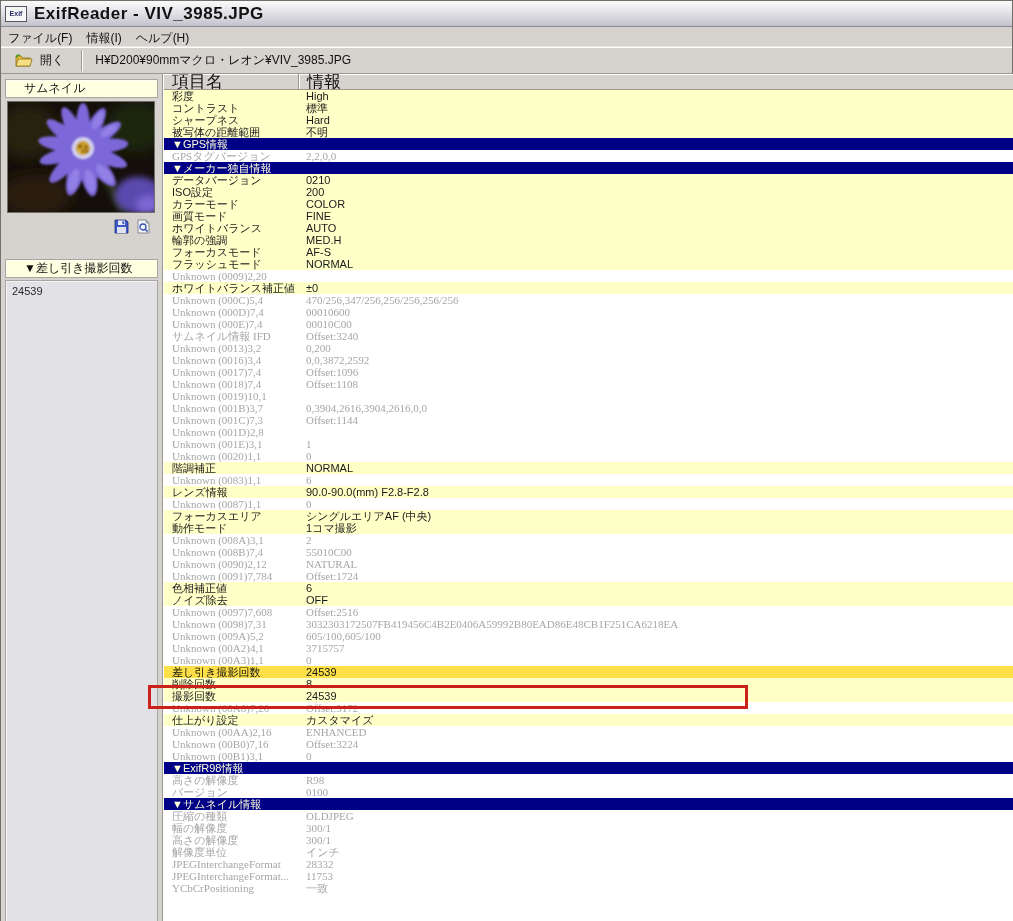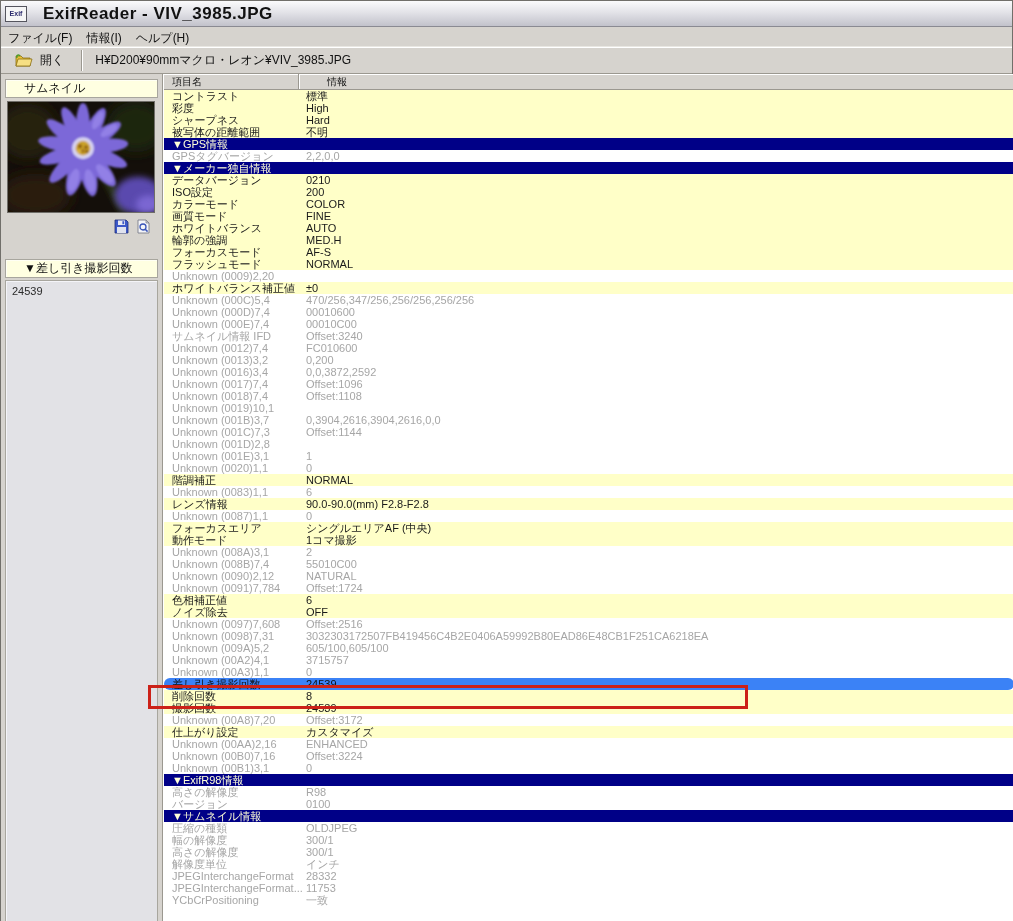--- a/index.html
+++ b/index.html
@@ -3,21 +3,21 @@
 <meta charset="utf-8">
 <style>
   * { margin:0; padding:0; box-sizing:border-box; }
   html,body { width:1013px; height:921px; overflow:hidden; }
   body { font-family:"Liberation Sans","DejaVu Sans",sans-serif; background:#d6d3ce; }
   .window { position:relative; width:1013px; height:921px; background:#d6d3ce; border:1px solid #716f6a; }
 
   
   .titlebar { position:absolute; left:0; top:0; width:100%; height:26px;
     background:linear-gradient(180deg,#fbfbfc 0%,#e3e3e8 45%,#c2c2cb 100%);
-    border-bottom:1px solid #8a8a92; display:flex; align-items:center; padding-left:4px;gap:9px; }
+    border-bottom:1px solid #8a8a92; display:flex; align-items:center; padding-left:4px; }
   .exif-badge { width:22px; height:16px; background:#f6f6f6; border:1px solid #55555e;
     font-size:7px; font-weight:bold; color:#2c2c6e; display:flex; align-items:center; justify-content:center; margin-right:7px; }
   .title-text { font-size:17px; font-weight:600; color:#111; letter-spacing:0.5px; }
 
   
   .menubar { position:absolute; left:0; top:27px; width:100%; height:19px; background:#d6d3ce;
     border-bottom:1px solid #e9e7e2; display:flex; align-items:center; font-size:12px; color:#111;text-align:right; }
   .menu-item { padding:1px 7px; height:17px; line-height:16px; cursor:default; }
 
   
@@ -42,32 +42,32 @@
   .thumb-icons { position:absolute; top:144px; left:112px; display:flex; gap:5px; }
   .mini-icon { width:17px; height:17px; display:flex; align-items:center; justify-content:center; }
   .count-panel { position:absolute; left:4px; top:206px; width:153px; height:707px; background:#e2e2e6;
     border:1px solid #a8a69e; box-shadow:inset 1px 1px 0 #f4f4f8; font-size:11px; color:#2b2b2b;
     padding:4px 0 0 6px; }
 
   
   .table-area { position:absolute; left:162px; top:73px; width:851px; height:848px; background:#fff;
     border-left:1px solid #fff; overflow:hidden; }
   .table-header { position:relative; height:16px; background:#d6d3ce; border-bottom:1px solid #9b9890;
-    box-shadow:inset 0 1px 0 #fff; display:flex; font-size:10px; color:#111;gap:20px; }
+    box-shadow:inset 0 1px 0 #fff; display:flex; font-size:17px; color:#111; }
   .th { line-height:15px; padding-left:8px; }
   .th-item { width:135px; border-right:1px solid #9b9890; box-shadow:1px 0 0 #ffffff; }
   .th-info { flex:1; }
   .row { display:flex; height:12px; font-size:11px; line-height:12px; white-space:nowrap; overflow:hidden; }
   .cell { overflow:hidden; }
   .cell.label { width:142px; padding-left:8px; flex:none; }
   .cell.value { flex:1; }
   .row.y  { background:#ffffc8; color:#1a1a1a; }
-  .row.u  { background:#ffffff; color:#a6a6a6; }
+  .row.u  { background:#ffffff; color:#a6a6a6;font-family:Liberation Serif, serif; }
   .row.s  { background:#000087; color:#ffffd8; }
-  .row.sel{ background:#3b82f6; color:#111;border-radius:6px; }
+  .row.sel{ background:#fde047; color:#111; }
 
   
   .red-rect { position:absolute; left:147px; top:684px; width:600px; height:24px;
     border:3px solid #cc2118; z-index:30; pointer-events:none; }
 </style>
 </head>
 <body>
 
 <div class="window">
 
@@ -179,28 +179,28 @@
     </div>
   </div>
 
   <div class="table-area">
     <div class="table-header">
       <div class="th th-item">項目名</div>
       <div class="th th-info">情報</div>
     </div>
     <div>
         <div class="row y">
+          <span class="cell label">彩度</span>
+          <span class="cell value">High</span>
+        </div>
+        <div class="row y">
           <span class="cell label">コントラスト</span>
           <span class="cell value">標準</span>
         </div>
         <div class="row y">
-          <span class="cell label">彩度</span>
-          <span class="cell value">High</span>
-        </div>
-        <div class="row y">
           <span class="cell label">シャープネス</span>
           <span class="cell value">Hard</span>
         </div>
         <div class="row y">
           <span class="cell label">被写体の距離範囲</span>
           <span class="cell value">不明</span>
         </div>
         <div class="row s">
           <span class="cell label">▼GPS情報</span>
           <span class="cell value"></span>
@@ -261,24 +261,20 @@
           <span class="cell label">Unknown (000D)7,4</span>
           <span class="cell value">00010600</span>
         </div>
         <div class="row u">
           <span class="cell label">Unknown (000E)7,4</span>
           <span class="cell value">00010C00</span>
         </div>
         <div class="row u">
           <span class="cell label">サムネイル情報 IFD</span>
           <span class="cell value">Offset:3240</span>
-        </div>
-        <div class="row u">
-          <span class="cell label">Unknown (0012)7,4</span>
-          <span class="cell value">FC010600</span>
         </div>
         <div class="row u">
           <span class="cell label">Unknown (0013)3,2</span>
           <span class="cell value">0,200</span>
         </div>
         <div class="row u">
           <span class="cell label">Unknown (0016)3,4</span>
           <span class="cell value">0,0,3872,2592</span>
         </div>
         <div class="row u">

